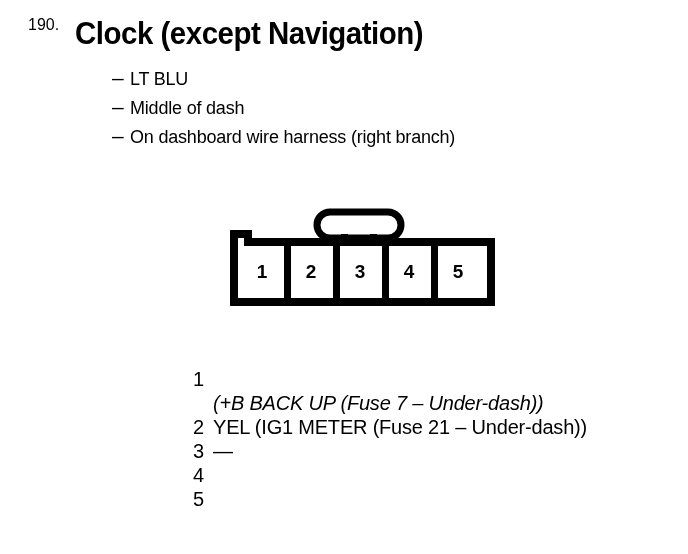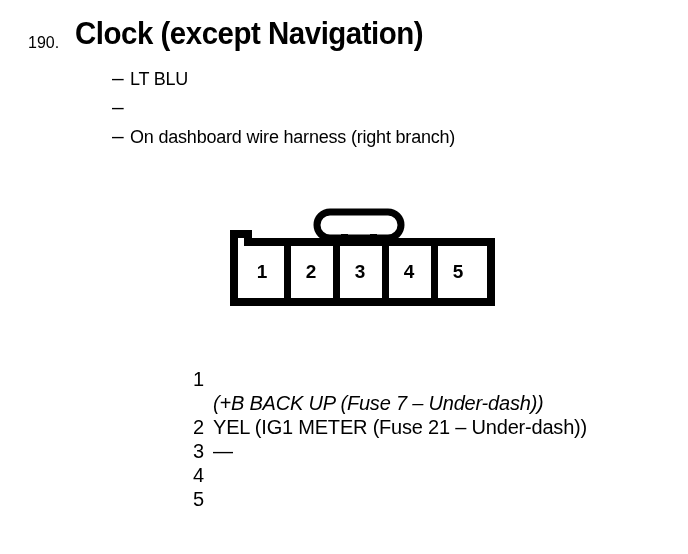--- a/index.html
+++ b/index.html
@@ -16,21 +16,21 @@
     color: #000000;
     -webkit-font-smoothing: none;
   }
 
   
   #title-row {
     position: absolute;
     left: 28px;
     top: 16px;
     display: flex;
-    align-items: flex-end;
+    align-items: flex-start;
     white-space: nowrap;
   }
   #title-text {
     font-size: 31px;
     font-weight: bold;
     letter-spacing: -0.5px;
     margin-left: 16px;
     transform: scaleX(0.95);
     transform-origin: left center;
   }
@@ -107,20 +107,21 @@
   <span id="title-text">Clock (except Navigation)</span>
 </div>
 
 <div id="bullet-list">
   <div class="bullet-row">
     <span class="bullet-dash">–</span>
     <span class="bullet-label">LT BLU</span>
   </div>
   <div class="bullet-row">
     <span class="bullet-dash">–</span>
+    <span class="bullet-label">Middle of dash</span>
   </div>
   <div class="bullet-row">
     <span class="bullet-dash">–</span>
     <span class="bullet-label">On dashboard wire harness (right branch)</span>
   </div>
 </div>
 
 <div id="connector">
   <svg width="290" height="110" viewBox="0 0 290 110" xmlns="http://www.w3.org/2000/svg">
 

